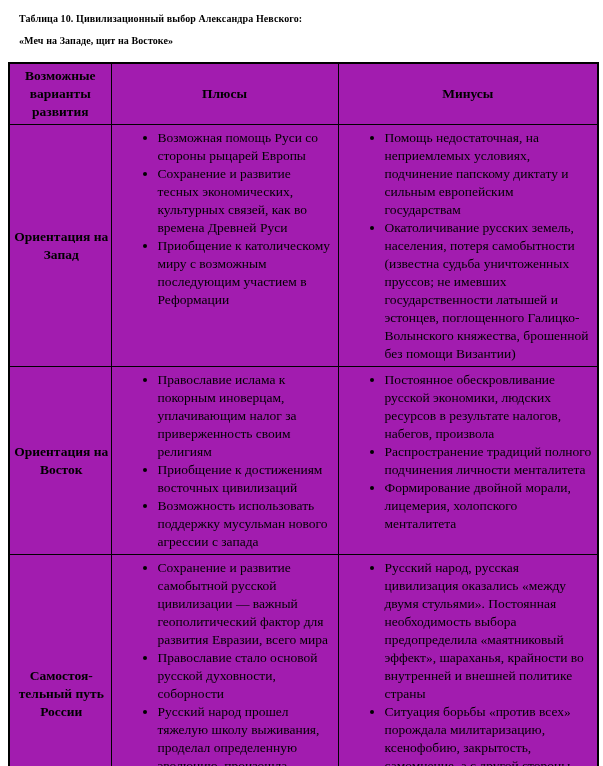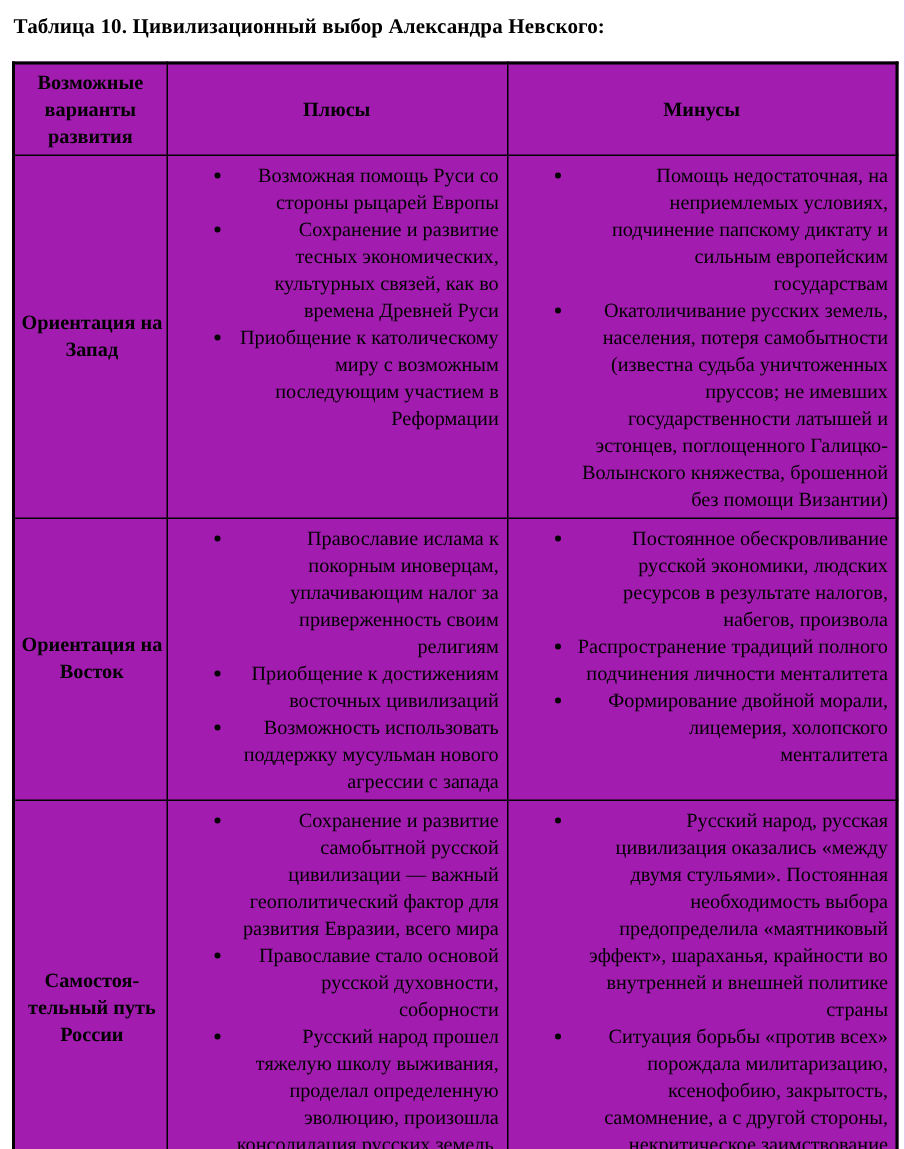--- a/index.html
+++ b/index.html
@@ -12,23 +12,23 @@
     height: 766px;
     color: #000000;
     font-family: "Liberation Serif", "DejaVu Serif", serif;
     overflow: hidden;
   }
   .page {
     padding: 6px 6px 0 8px;
   }
   .doc-title {
     font-weight: bold;
-    font-size: 14px;
+    font-size: 10px;
     line-height: 21.5px;
-    margin: 2px 0 11px 1px;
+    margin: 2px 0 11px 11px;
     letter-spacing: 0.1px;
   }
   table.cmp {
     border-collapse: collapse;
     table-layout: fixed;
     width: 589px;
     border: 2px solid #000000;
     background: #a21caf;
   }
   table.cmp col.c1 { width: 102px; }
@@ -61,35 +61,36 @@
     padding: 4px 5px 3px 3px;
   }
   td.cell ul {
     margin: 0;
     padding: 0 0 0 15px;
     list-style: disc outside;
   }
   td.cell li {
     font-size: 13.5px;
     line-height: 18px;
-    text-align: right;
+    text-align: left;
     overflow-wrap: break-word;
     margin-left: 28px;
   }
   tr.row-west  { height: 212px; }
   tr.row-east  { height: 183px; }
   tr.row-own   { height: 238px; }
 </style>
 </head>
 <body>
 
 <div class="page">
 
   <div class="doc-title">
     <div>Таблица 10. Цивилизационный выбор Александра Невского:</div>
+    <div>«Меч на Западе, щит на Востоке»</div>
   </div>
 
   <table class="cmp">
     <colgroup>
       <col class="c1">
       <col class="c2">
       <col class="c3">
     </colgroup>
     <thead>
       <tr>

